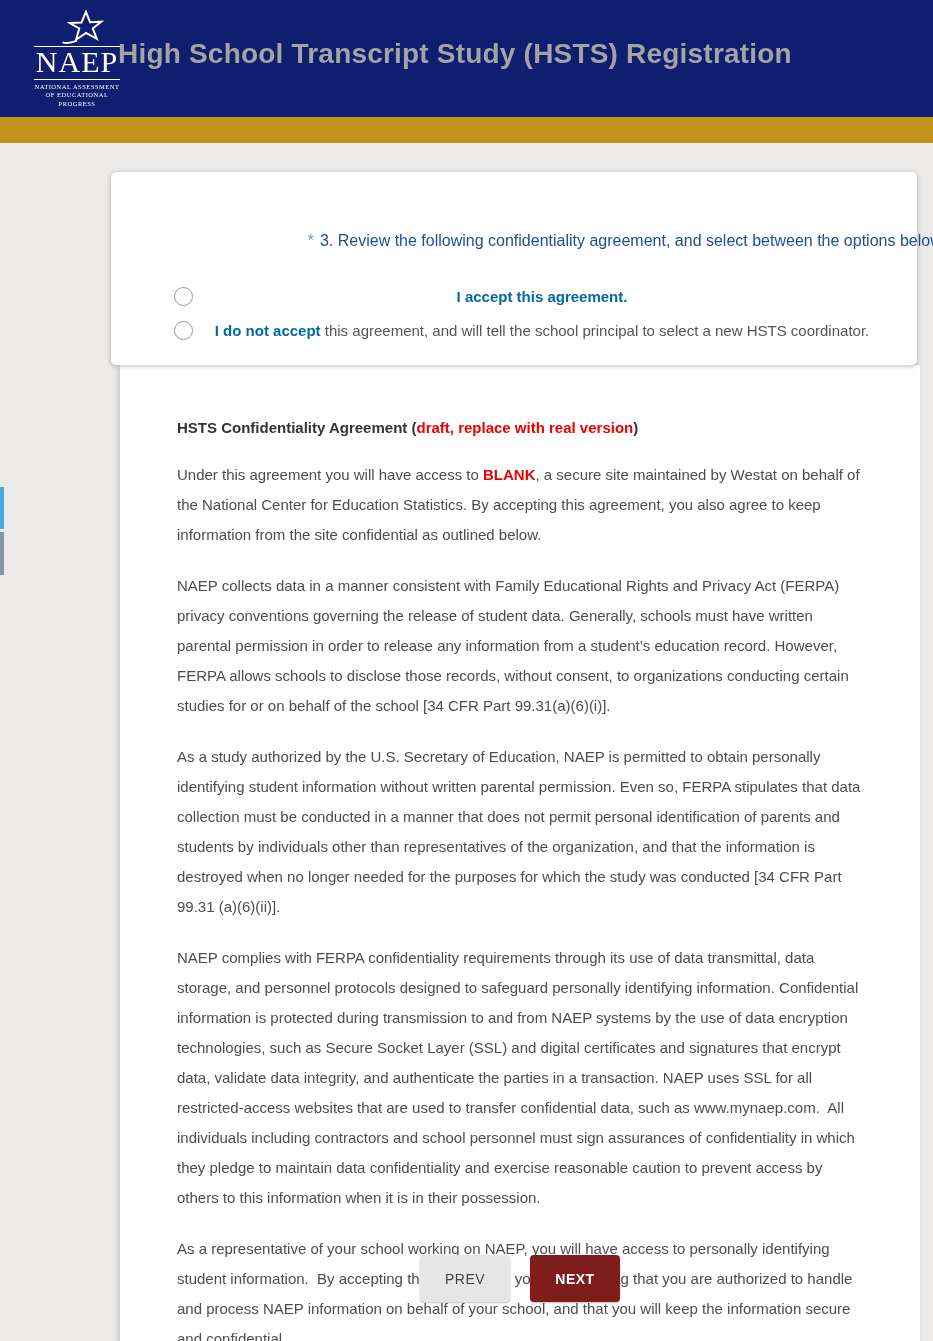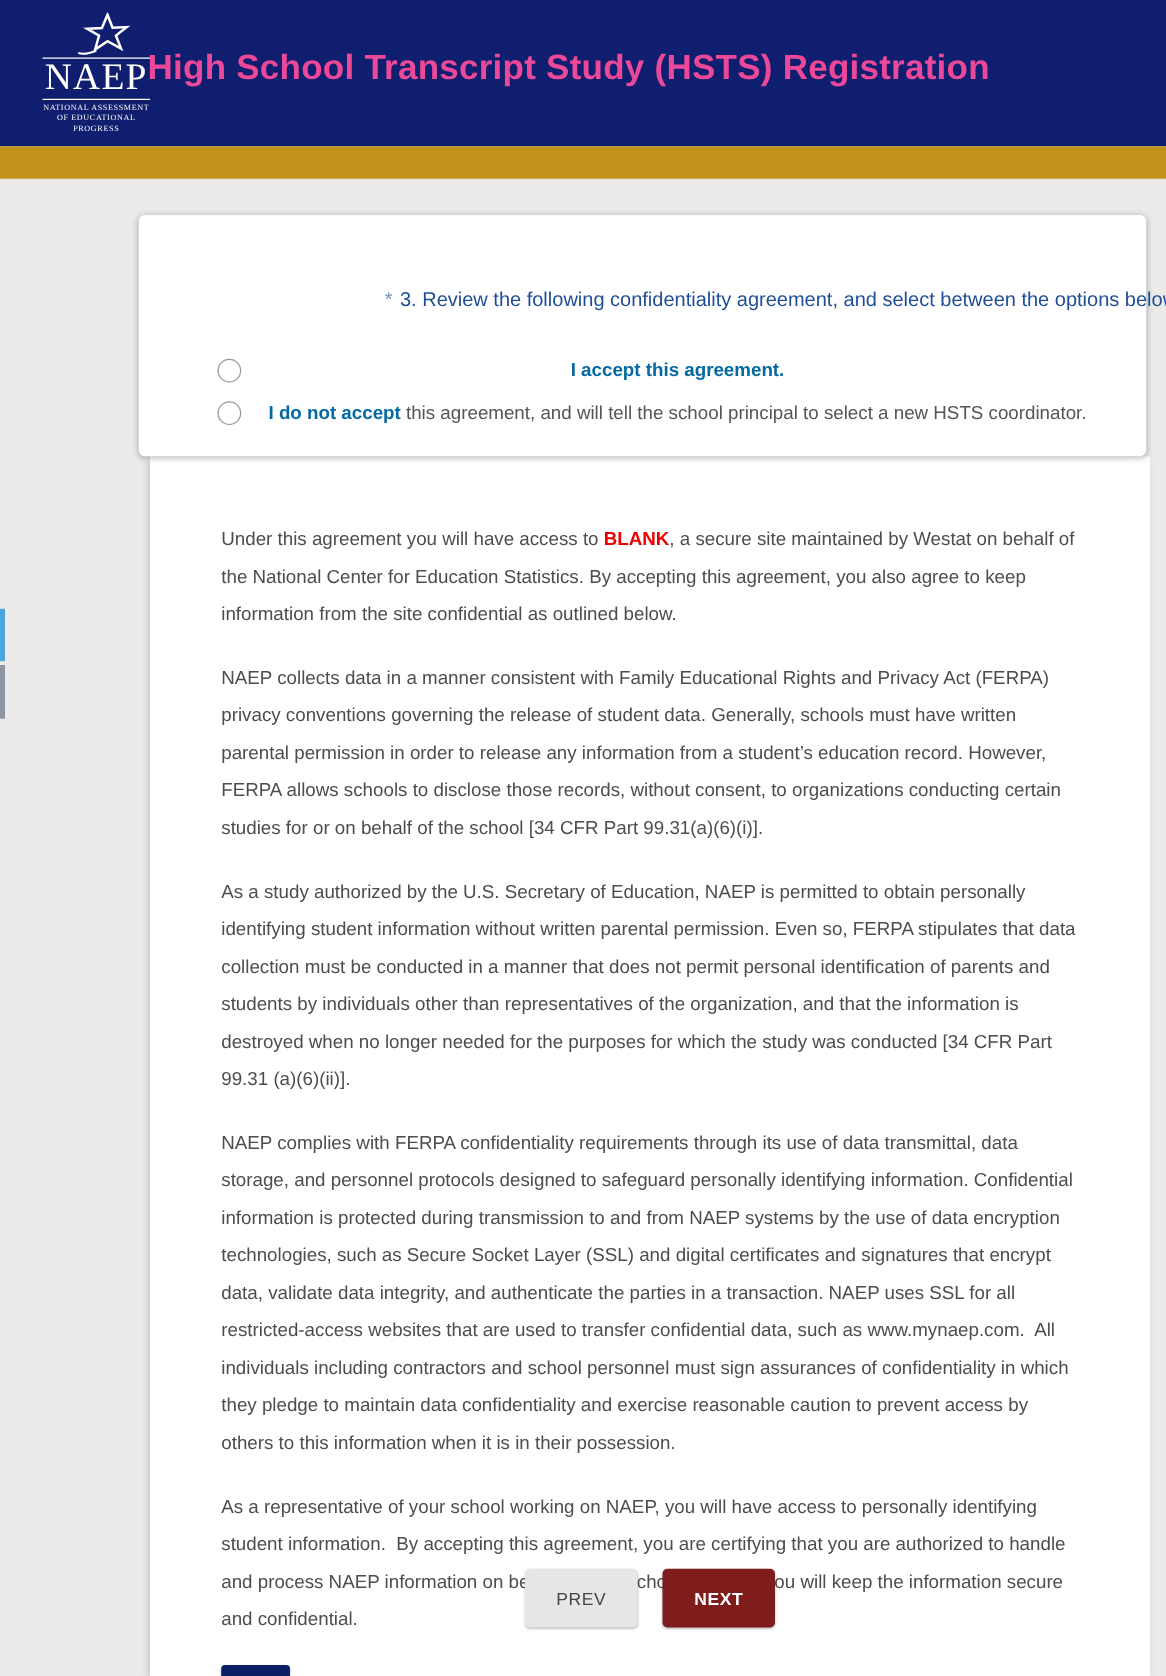--- a/index.html
+++ b/index.html
@@ -24,21 +24,21 @@
     font-size:30px;letter-spacing:1px;line-height:30px;color:#fff;
     border-top:1.5px solid #fff;border-bottom:1.5px solid #fff;
     padding:0 2px 2px 2px;
   }
   .logo-sub{
     margin-top:3px;text-align:center;font-size:6.5px;line-height:8.5px;
     letter-spacing:.5px;color:#fff;font-family:"Liberation Serif","DejaVu Serif",serif;
   }
   .header-title{
     position:absolute;left:118px;top:38px;
-    color:#ec4899;font-size:28px;font-weight:700;letter-spacing:.2px;
+    color:#a3a3a3;font-size:28px;font-weight:700;letter-spacing:.2px;
   }
   .gold-bar{
     position:absolute;left:0;top:117px;width:933px;height:26px;
     background:#c3921d;
   }
   
   .edge-tab{position:absolute;left:0;width:4px;}
   .edge-tab.blue{top:487px;height:42px;background:#4ca6de;}
   .edge-tab.gray{top:532px;height:43px;background:#8d95a3;}
   
@@ -136,20 +136,21 @@
   <div class="option opt2">
     <div class="radio"></div>
     <div class="opt-label">
       <b>I do not accept</b><span> this agreement, and will tell the school principal to select a new HSTS coordinator.</span>
     </div>
   </div>
 </div>
 
 <div class="panel">
   <div class="panel-inner">
+    <p class="agr-head"><span>HSTS Confidentiality Agreement</span><span style="font-weight:700;"> (</span><span class="red">draft, replace with real version</span><span style="font-weight:700;">)</span></p>
 
     <p class="para"><span>Under this agreement you will have access to </span><span class="red">BLANK</span><span>, a secure site maintained by Westat on behalf of the National Center for Education Statistics. By accepting this agreement, you also agree to keep information from the site confidential as outlined below.</span></p>
 
     <p class="para">NAEP collects data in a manner consistent with Family Educational Rights and Privacy Act (FERPA) privacy conventions governing the release of student data. Generally, schools must have written parental permission in order to release any information from a student’s education record. However, FERPA allows schools to disclose those records, without consent, to organizations conducting certain studies for or on behalf of the school [34 CFR Part 99.31(a)(6)(i)].</p>
 
     <p class="para">As a study authorized by the U.S. Secretary of Education, NAEP is permitted to obtain personally identifying student information without written parental permission. Even so, FERPA stipulates that data collection must be conducted in a manner that does not permit personal identification of parents and students by individuals other than representatives of the organization, and that the information is destroyed when no longer needed for the purposes for which the study was conducted [34 CFR Part 99.31 (a)(6)(ii)].</p>
 
     <p class="para">NAEP complies with FERPA confidentiality requirements through its use of data transmittal, data storage, and personnel protocols designed to safeguard personally identifying information. Confidential information is protected during transmission to and from NAEP systems by the use of data encryption technologies, such as Secure Socket Layer (SSL) and digital certificates and signatures that encrypt data, validate data integrity, and authenticate the parties in a transaction. NAEP uses SSL for all restricted-access websites that are used to transfer confidential data, such as www.mynaep.com.  All individuals including contractors and school personnel must sign assurances of confidentiality in which they pledge to maintain data confidentiality and exercise reasonable caution to prevent access by others to this information when it is in their possession.</p>
 
     <p class="para">As a representative of your school working on NAEP, you will have access to personally identifying student information.  By accepting this agreement, you are certifying that you are authorized to handle and process NAEP information on behalf of your school, and that you will keep the information secure and confidential.</p>

